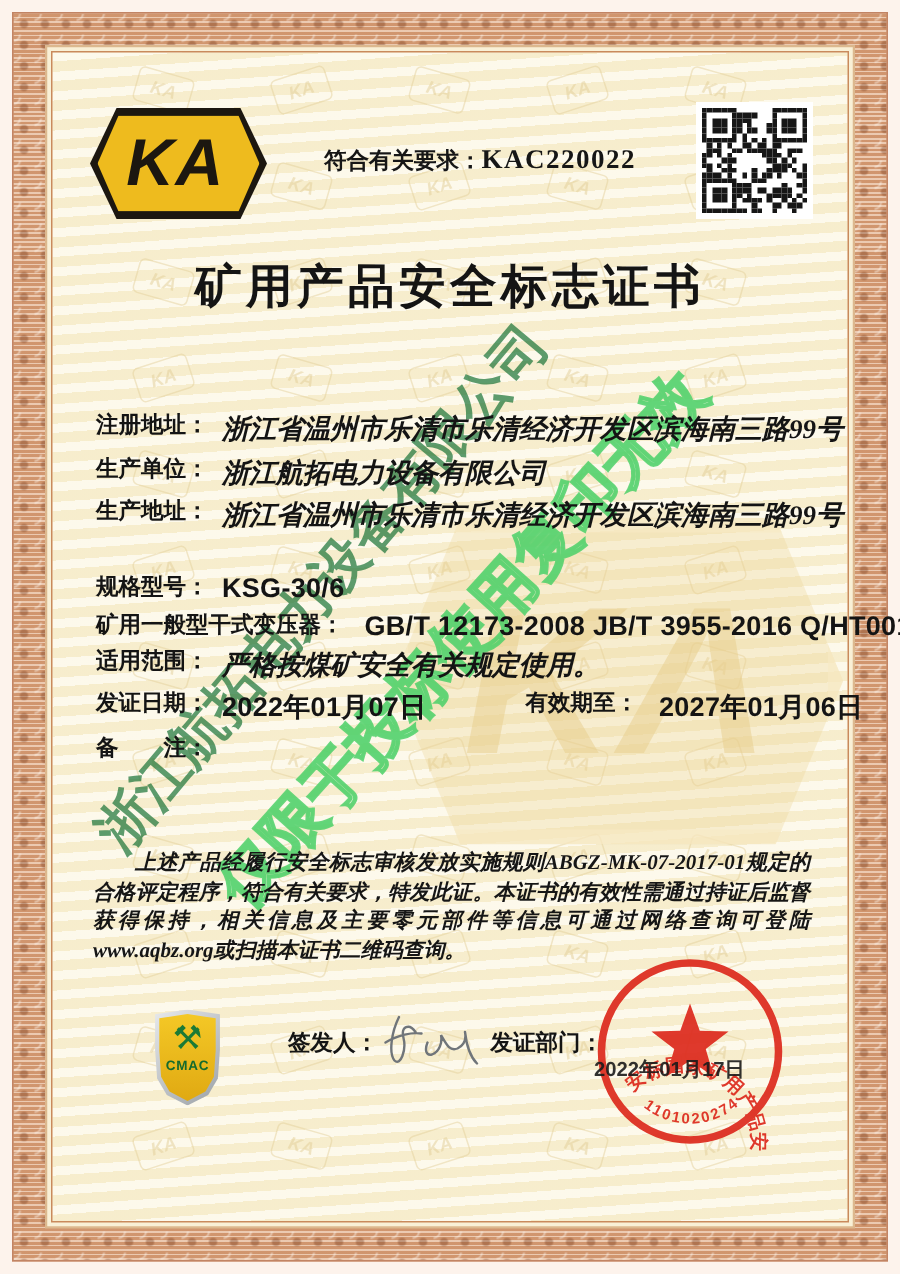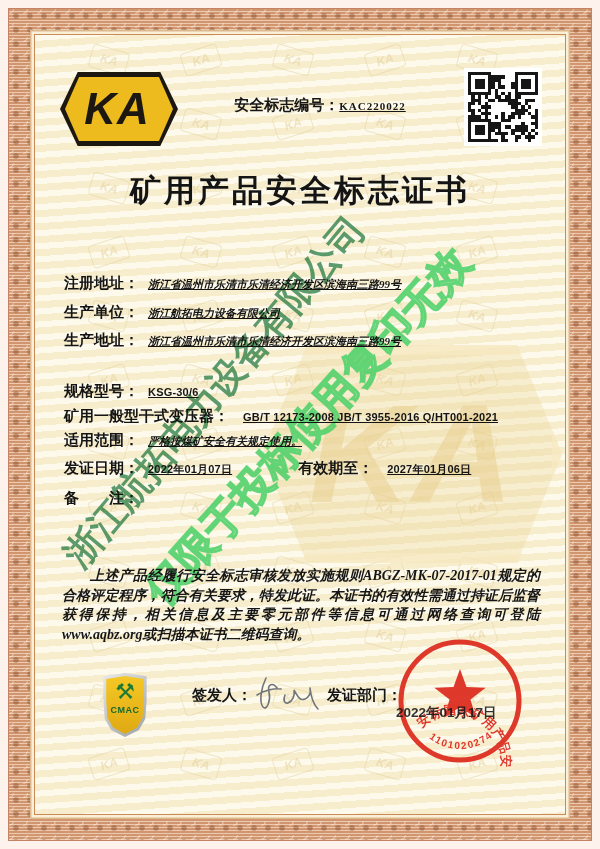--- a/index.html
+++ b/index.html
@@ -32,21 +32,21 @@
   .qr{left:464px;top:68px;width:78px;height:78px;background:#fff;z-index:5;padding:4px;box-sizing:border-box;}
   .qr .grid{width:70px;height:70px;display:grid;grid-template-columns:repeat(21,1fr);grid-template-rows:repeat(21,1fr);}
   .qr .grid b{background:#161616;}
   
   .title{left:0;top:170px;width:600px;text-align:center;font-family:"Liberation Serif",serif;
          font-weight:900;font-size:31px;letter-spacing:3px;color:#141414;z-index:4;}
   
   .row{left:64px;font-size:15px;color:#141414;white-space:nowrap;z-index:4;}
   .row .lbl{display:inline-block;width:84px;font-weight:700;vertical-align:top;}
   .row .lbl.auto{width:auto;margin-right:14px;}
-  .val{font-weight:700;font-size:11px;text-decoration:underline;}
+  .val{font-weight:700;font-size:18px;}
   .kai{font-family:"Liberation Serif",serif;font-style:italic;}
   .lat{font-family:"Liberation Sans",sans-serif;letter-spacing:0.2px;}
   .gap{display:inline-block;width:66px;}
   
   .para{left:62px;top:566px;width:478px;font-size:14px;line-height:19.5px;text-align:justify;
         font-weight:700;color:#161616;text-indent:2em;z-index:4;}
   .para.kai{font-style:italic;}
   
   .cmac{left:102px;top:673px;width:46px;height:64px;z-index:4;
         clip-path:polygon(50% 100%,20% 89%,6% 72%,3% 42%,3% 5%,50% 0,97% 5%,97% 42%,94% 72%,80% 89%);
@@ -150,21 +150,21 @@
   <div class="abs big-ka">
       <span>KA</span>
     </div>
 
   <div class="abs ka-badge">
     <div class="in">
       <span class="tx">KA</span>
     </div>
   </div>
   <div class="abs serial">
-    <span class="lbl">安全标志编号：</span><span class="val">KAC220022</span>
+    <span class="lbl">符合有关要求：</span><span class="val">KAC220022</span>
   </div>
   <div class="abs qr">
       <div class="grid" id="qrgrid">
         <b></b>
         <b></b>
         <b></b>
         <b></b>
         <b></b>
         <b></b>
         <b></b>

